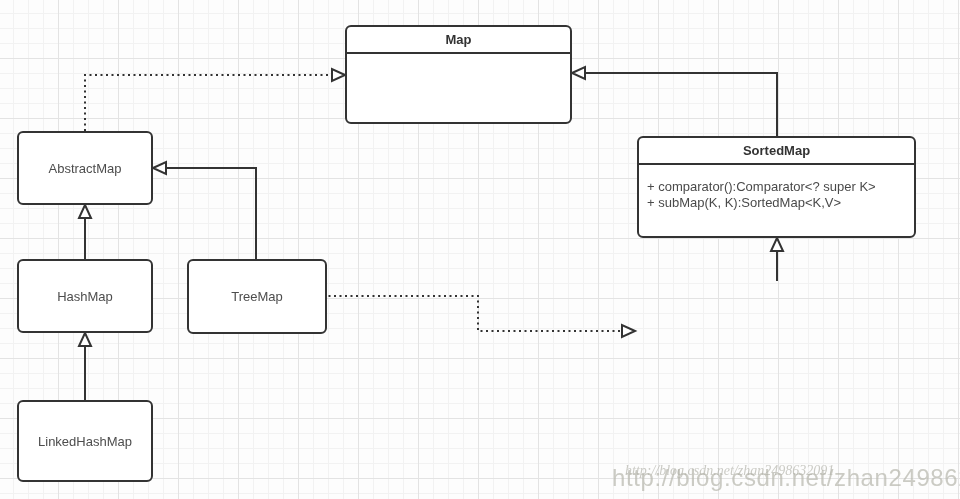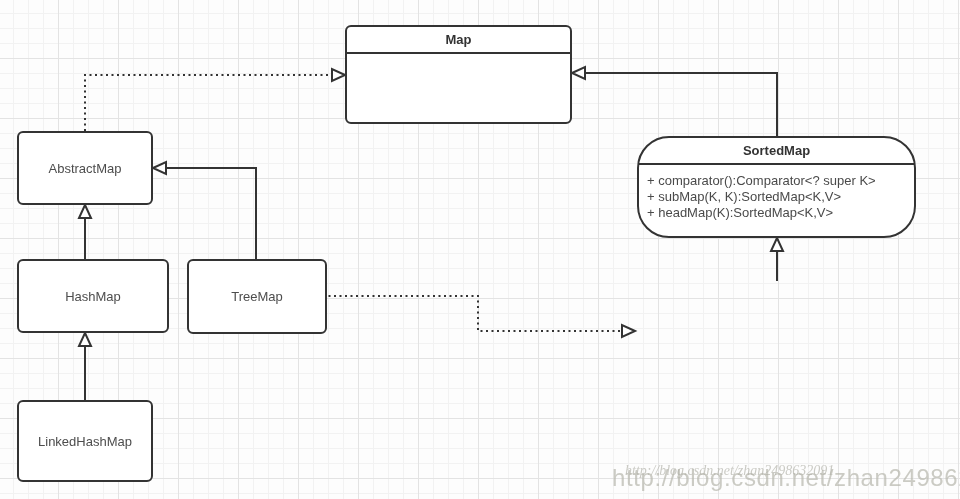--- a/index.html
+++ b/index.html
@@ -132,35 +132,34 @@
     <g>
       <path class="dashed" d="M323,296 L478,296 L478,331 L622,331"></path>
       <polygon points="635,331 622,325 622,337"></polygon>
     </g>
   </svg>
 
   <div class="uml-box box-map" style="left:345px; top:25px; width:227px; height:99px;">
     <div class="uml-title">Map</div>
   </div>
 
-  <div class="uml-box box-sortedmap" style="left:637px; top:136px; width:279px; height:102px;border-radius:32px;">
+  <div class="uml-box box-sortedmap" style="left:637px; top:136px; width:279px; height:102px;">
     <div class="uml-title">SortedMap</div>
-    <div class="uml-methods" style="padding-top:8px;">
+    <div class="uml-methods" style="padding-top:14px;">
       <div>+ comparator():Comparator&lt;? super K&gt;</div>
       <div>+ subMap(K, K):SortedMap&lt;K,V&gt;</div>
-      <div>+ headMap(K):SortedMap&lt;K,V&gt;</div>
     </div>
   </div>
 
 
   <div class="uml-box simple" style="left:17px; top:131px; width:136px; height:74px;">
     <span>AbstractMap</span>
   </div>
 
-  <div class="uml-box simple" style="left:17px; top:259px; width:152px; height:74px;">
+  <div class="uml-box simple" style="left:17px; top:259px; width:136px; height:74px;">
     <span>HashMap</span>
   </div>
 
   <div class="uml-box simple" style="left:187px; top:259px; width:140px; height:75px;">
     <span>TreeMap</span>
   </div>
 
   <div class="uml-box simple" style="left:17px; top:400px; width:136px; height:82px;">
     <span>LinkedHashMap</span>
   </div>

